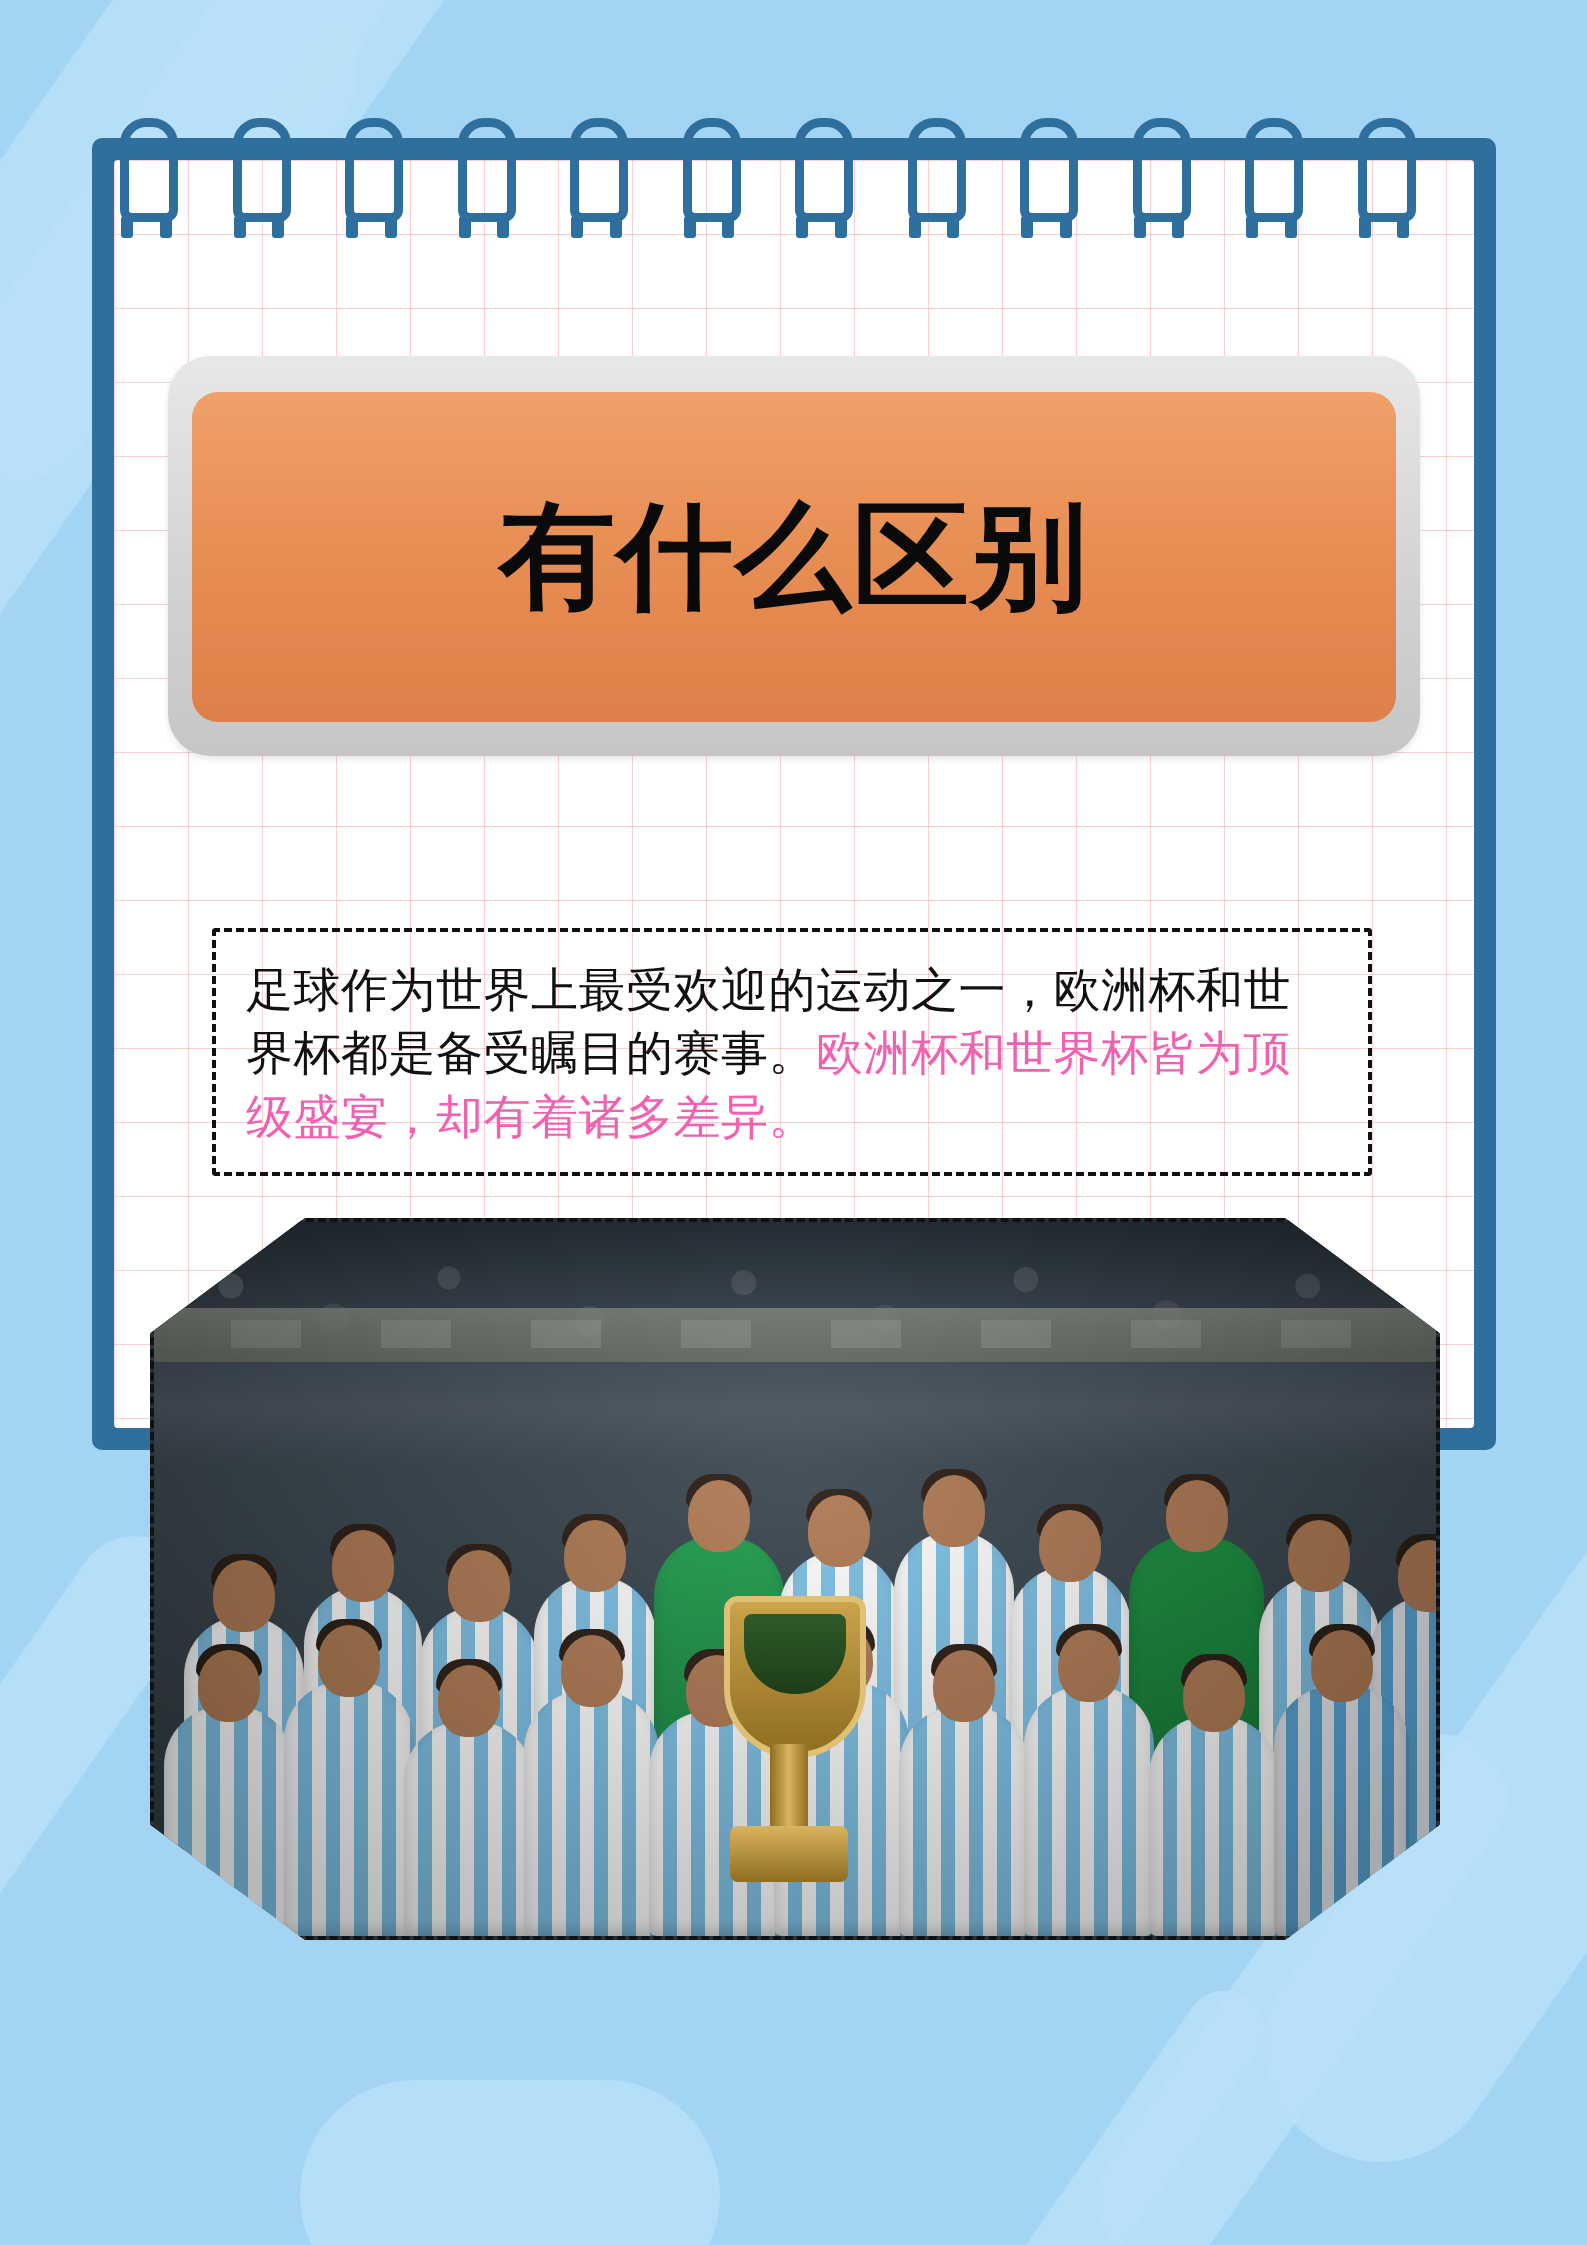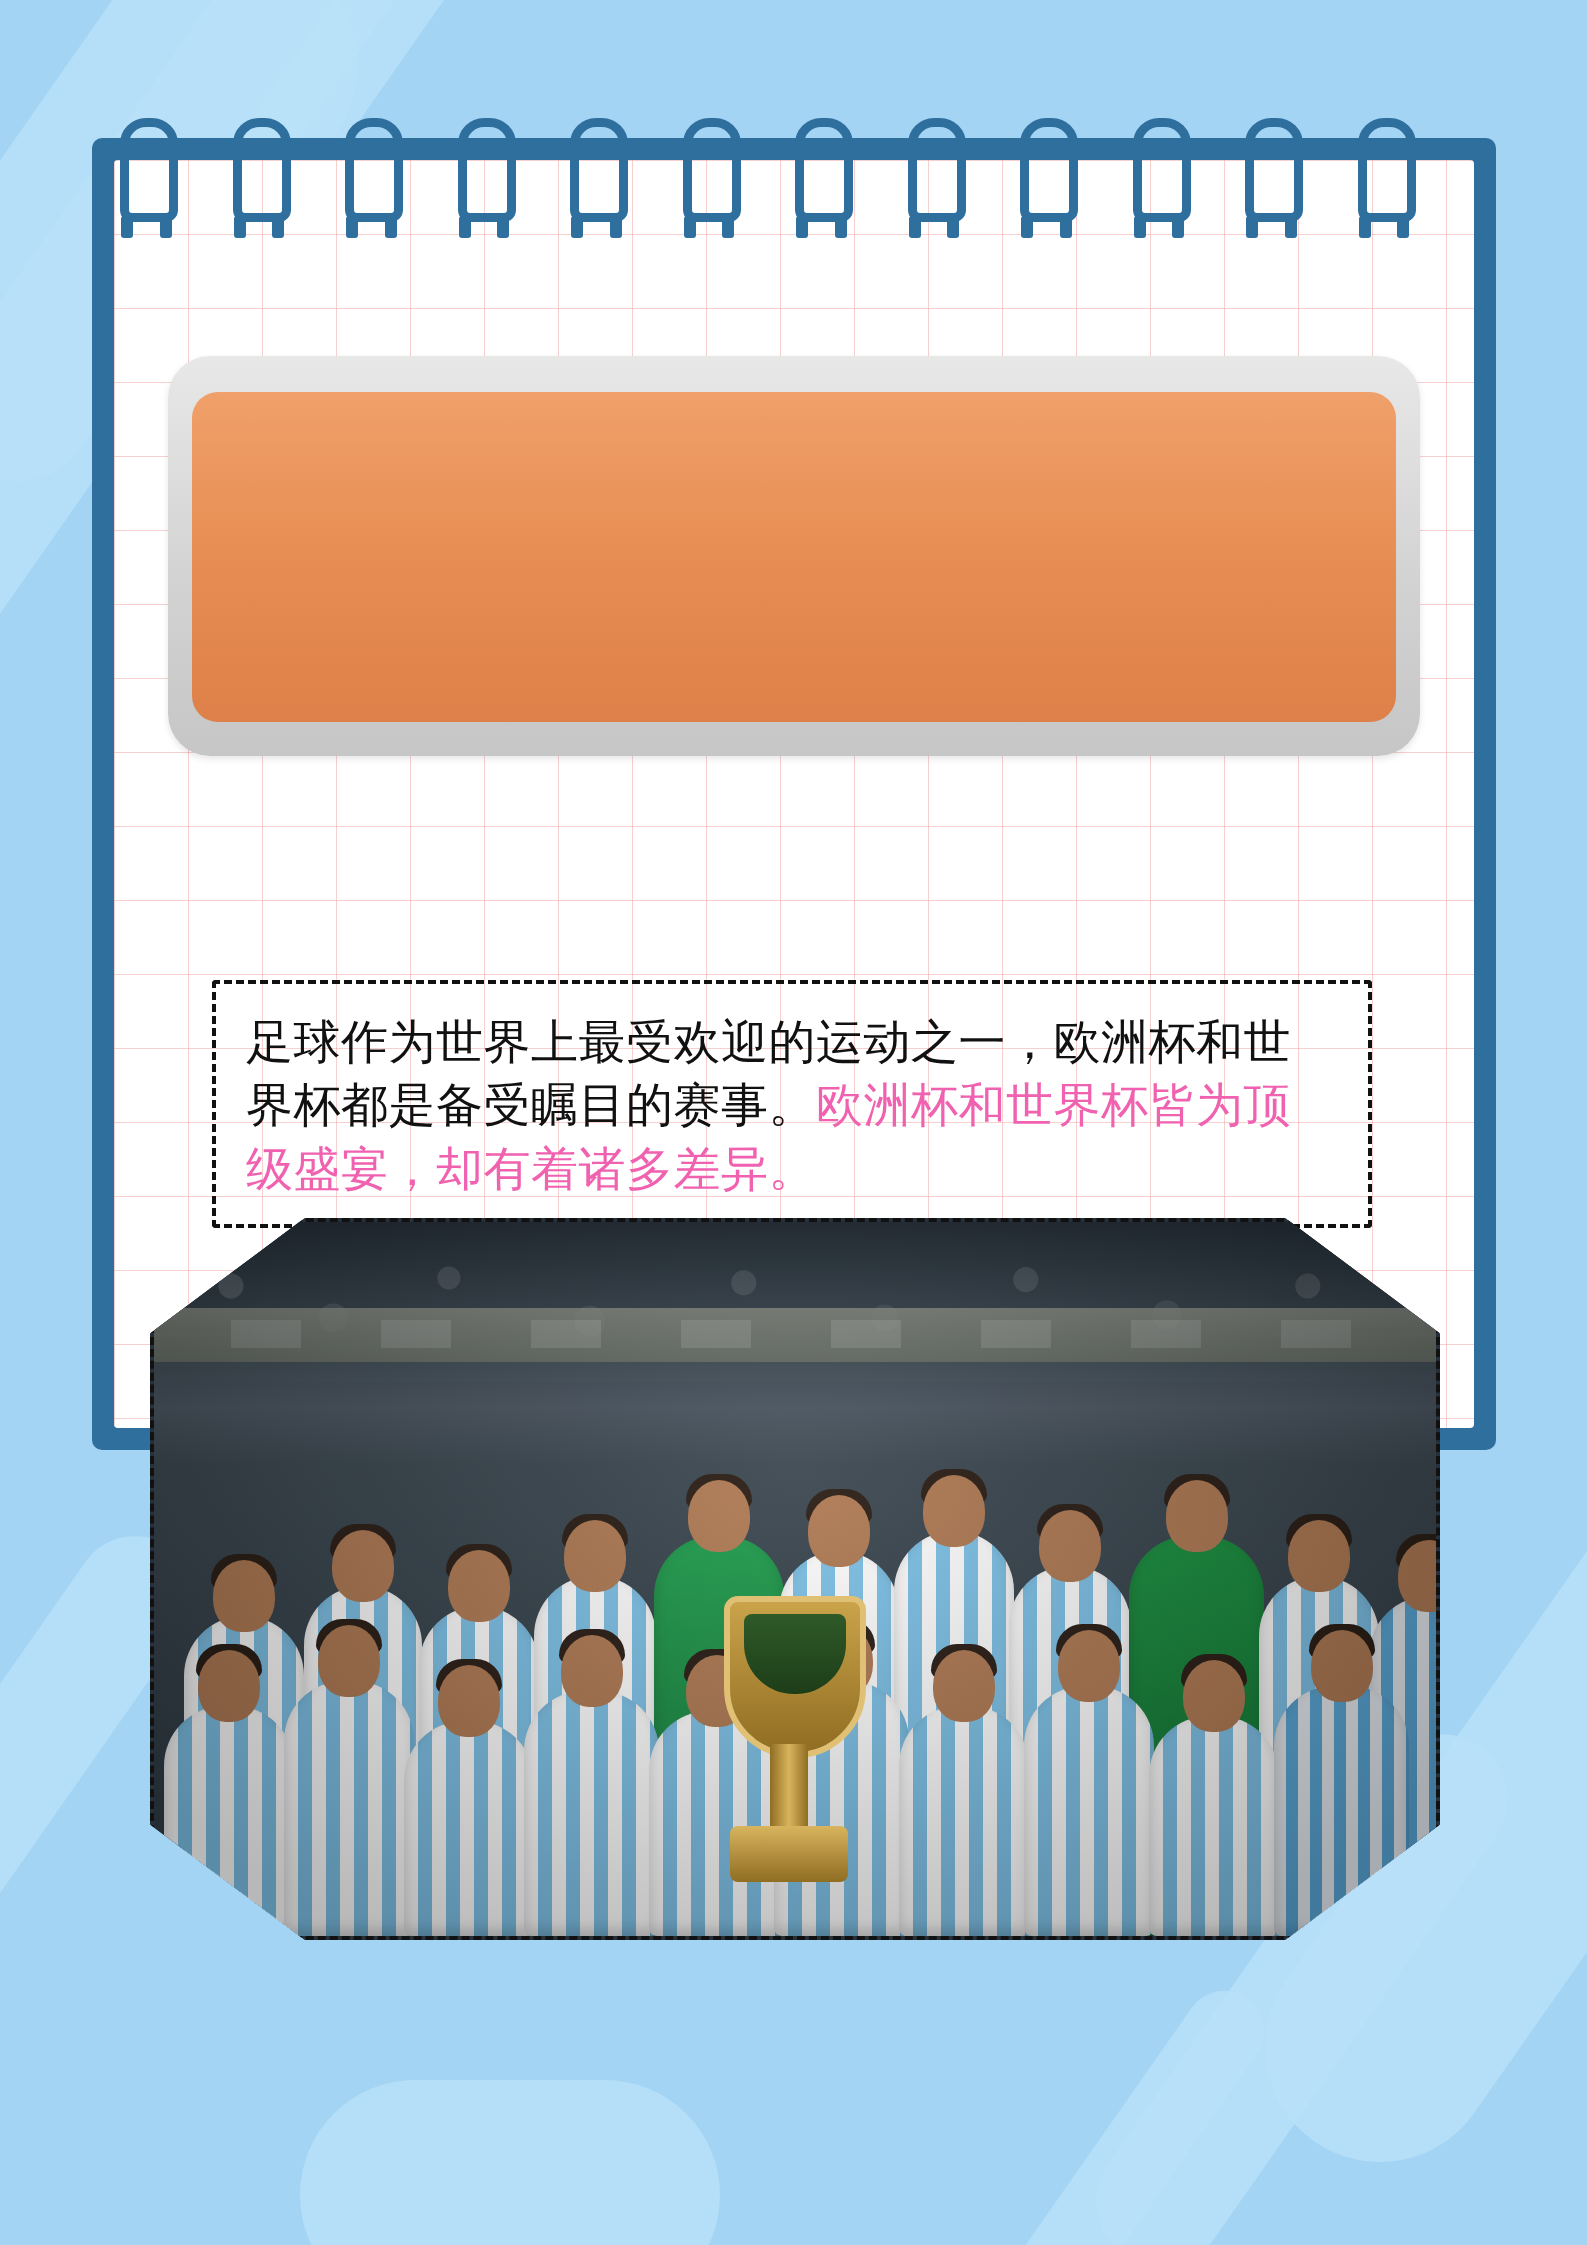--- a/index.html
+++ b/index.html
@@ -135,21 +135,21 @@
     line-height: 1.12;
     color: #0a0a0a;
     letter-spacing: 2px;
     white-space: nowrap;
   }
 
   
   .intro-box {
     position: absolute;
     left: 212px;
-    top: 980px;
+    top: 928px;
     width: 1160px;
     height: 248px;
     border: 4px dashed #111111;
     border-radius: 4px;
     z-index: 4;
     box-sizing: border-box;
     padding: 26px 30px 0 30px;
     background: rgba(255,255,255,0.0);
   }
   .intro-text {
@@ -355,20 +355,21 @@
     </div>
   <div class="ring">
       <div class="wire"></div>
       <div class="tip-l"></div>
       <div class="tip-r"></div>
     </div>
 </div>
 
 <div class="title-plate">
   <div class="title-inner">
+    <div class="title-line">有什么区别</div>
   </div>
 </div>
 
 <div class="intro-box">
   <div class="intro-text">
     <span>足球作为世界上最受欢迎的运动之一，欧洲杯和世界杯都是备受瞩目的赛事。</span><span class="hl">欧洲杯和世界杯皆为顶级盛宴，却有着诸多差异。</span>
   </div>
 </div>
 
 <div class="photo-wrap">

